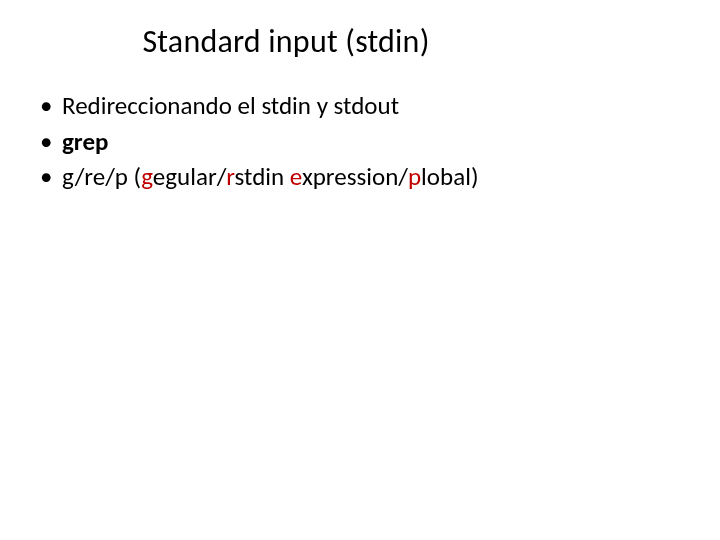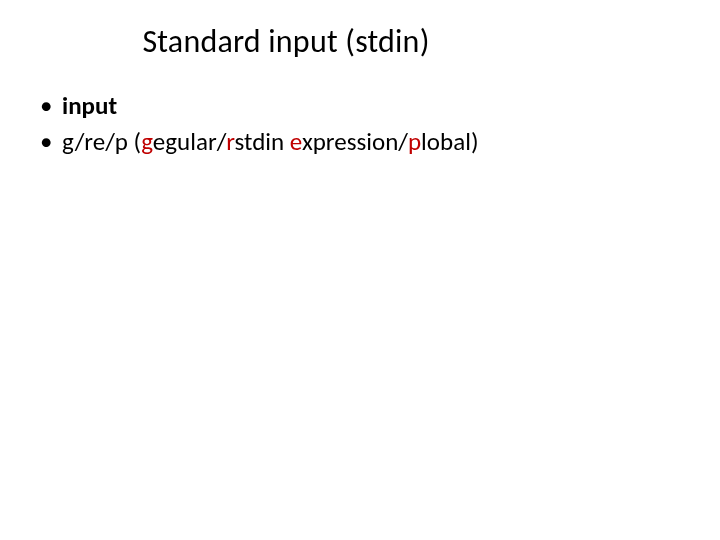--- a/index.html
+++ b/index.html
@@ -56,19 +56,22 @@
 </head>
 <body>
 
 <div class="slide">
   <div class="title-block">
     <span class="title-line1">Standard input (stdin)</span>
   </div>
 
   <ul class="bullets">
     <li>
-      <span class="bold">input</span>
+      <span>Redireccionando el stdin y stdout</span>
+    </li>
+    <li>
+      <span class="bold">grep</span>
     </li>
     <li>
       <span>g/re/p (</span><span class="red">g</span><span>egular/</span><span class="red">r</span><span>stdin </span><span class="red">e</span><span>xpression/</span><span class="red">p</span><span>lobal)</span>
     </li>
   </ul>
 </div>
 
 </body></html>

